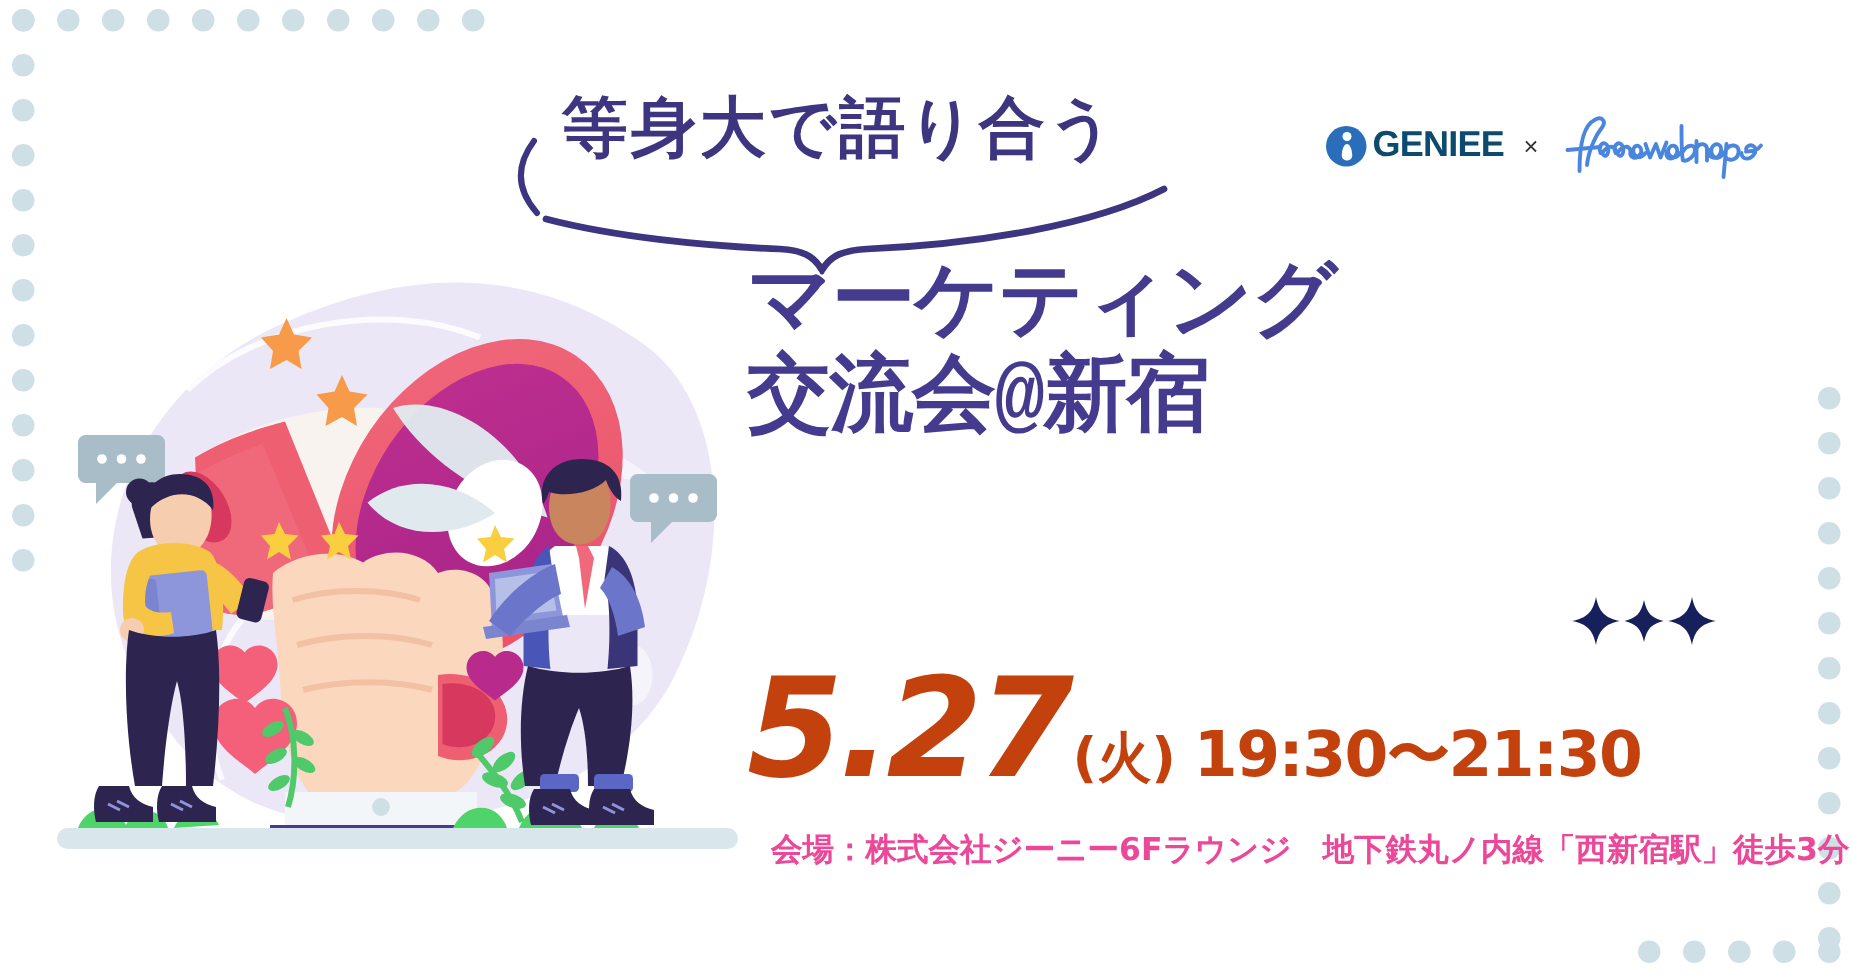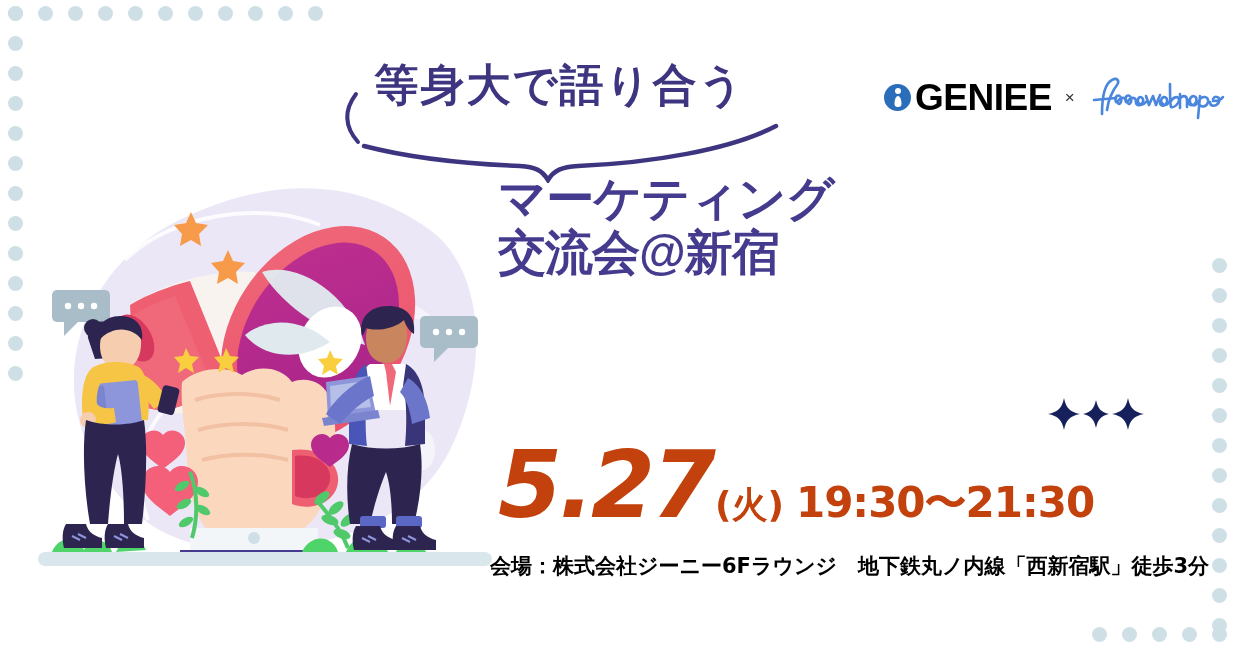--- a/index.html
+++ b/index.html
@@ -39,31 +39,31 @@
     font-family:"DejaVu Sans","Liberation Sans",sans-serif;
     white-space:nowrap;
   }
 
   
   .logos{position:absolute;left:884px;top:74px;display:flex;align-items:center;}
   .geniee{display:flex;align-items:center;}
   .geniee-mark{width:27px;height:27px;border-radius:50%;background:#2a6ebb;position:relative;margin-right:4px;}
   .geniee-mark .g-dot{position:absolute;left:50%;top:4.5px;transform:translateX(-50%);width:6px;height:6px;border-radius:50%;background:#fff;}
   .geniee-mark .g-body{position:absolute;left:50%;top:12px;transform:translateX(-50%);width:7px;height:11px;background:#fff;border-radius:50% 50% 45% 45% / 70% 70% 30% 30%;}
-  .geniee-word{font-size:37px;font-weight:700;letter-spacing:-0.5px;color:#000000;line-height:1;font-family:"Liberation Sans",sans-serif;}
+  .geniee-word{font-size:24px;font-weight:700;letter-spacing:-0.5px;color:#0c4a6e;line-height:1;font-family:"Liberation Sans",sans-serif;}
   .logo-x{margin:0 13px;font-size:17px;color:#333;line-height:1;}
   .fwh{width:140px;height:46px;}
 
   
   .title{
     position:absolute;left:498px;top:172px;width:700px;
     color:#443b8e;
-    font-family:Liberation Sans, sans-serif;
+    font-family:Liberation Mono, monospace;
     font-weight:700;
-    font-size:48px;
+    font-size:56px;
     line-height:1.12;
     letter-spacing:-1px;
     white-space:nowrap;
   }
   .title .l2{display:block;}
 
   
   .sparkles{position:absolute;left:1046px;top:396px;width:100px;height:36px;}
 
   
@@ -77,22 +77,22 @@
     font-size:36px;font-weight:700;line-height:1;margin-left:2px;
     font-family:"DejaVu Sans","Liberation Sans",sans-serif;
   }
   .time{
     font-size:42px;font-weight:700;line-height:1;margin-left:12px;letter-spacing:-1px;
     font-family:"DejaVu Sans","Liberation Sans",sans-serif;
   }
 
   
   .venue{
-    position:absolute;left:490px;top:552px;
-    font-size:21px;font-weight:700;color:#000000;
+    position:absolute;left:514px;top:552px;
+    font-size:21px;font-weight:700;color:#ec4899;
     font-family:"DejaVu Sans","Liberation Sans",sans-serif;
     white-space:nowrap;letter-spacing:0px;
   }
 </style>
 </head>
 <body>
 
 <div class="banner">
 
   <div class="dotrow" id="dots-top-left">

